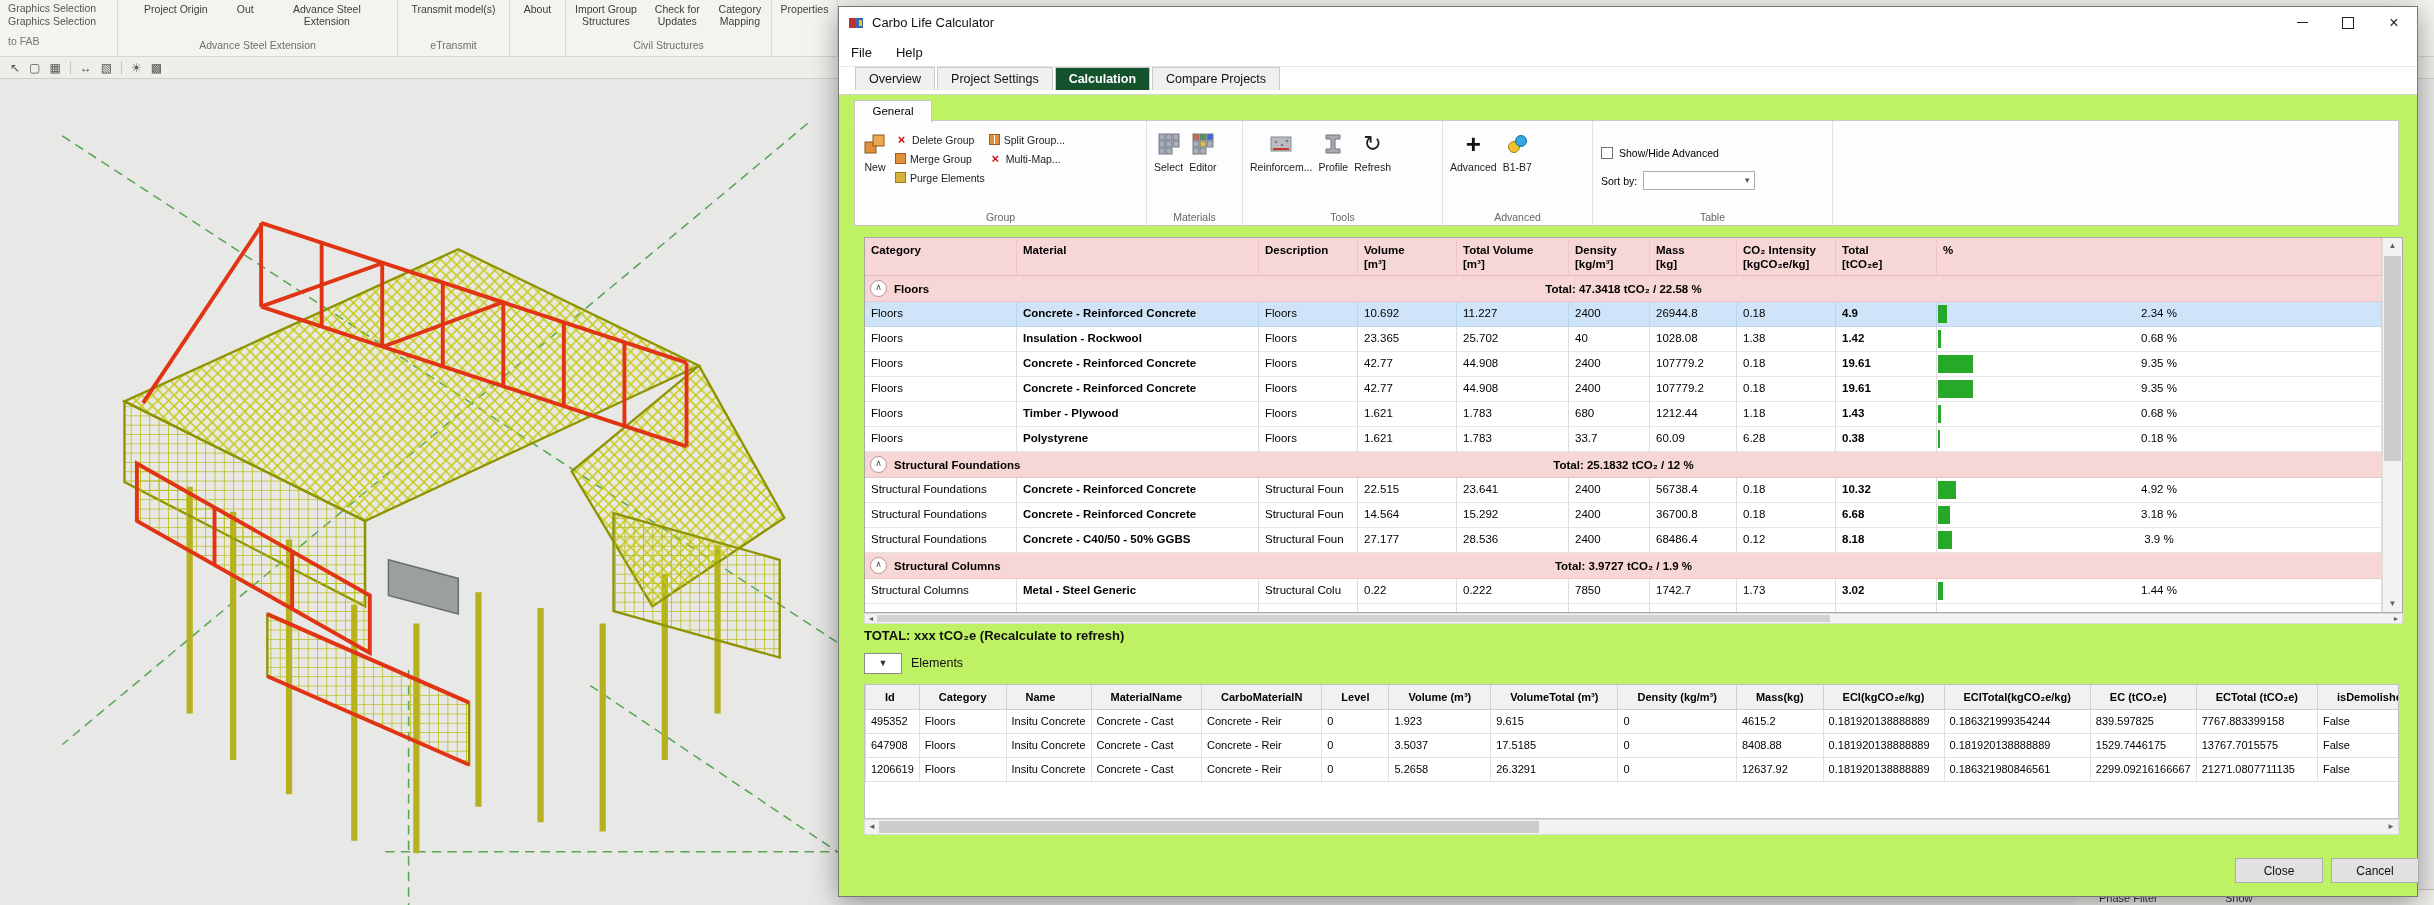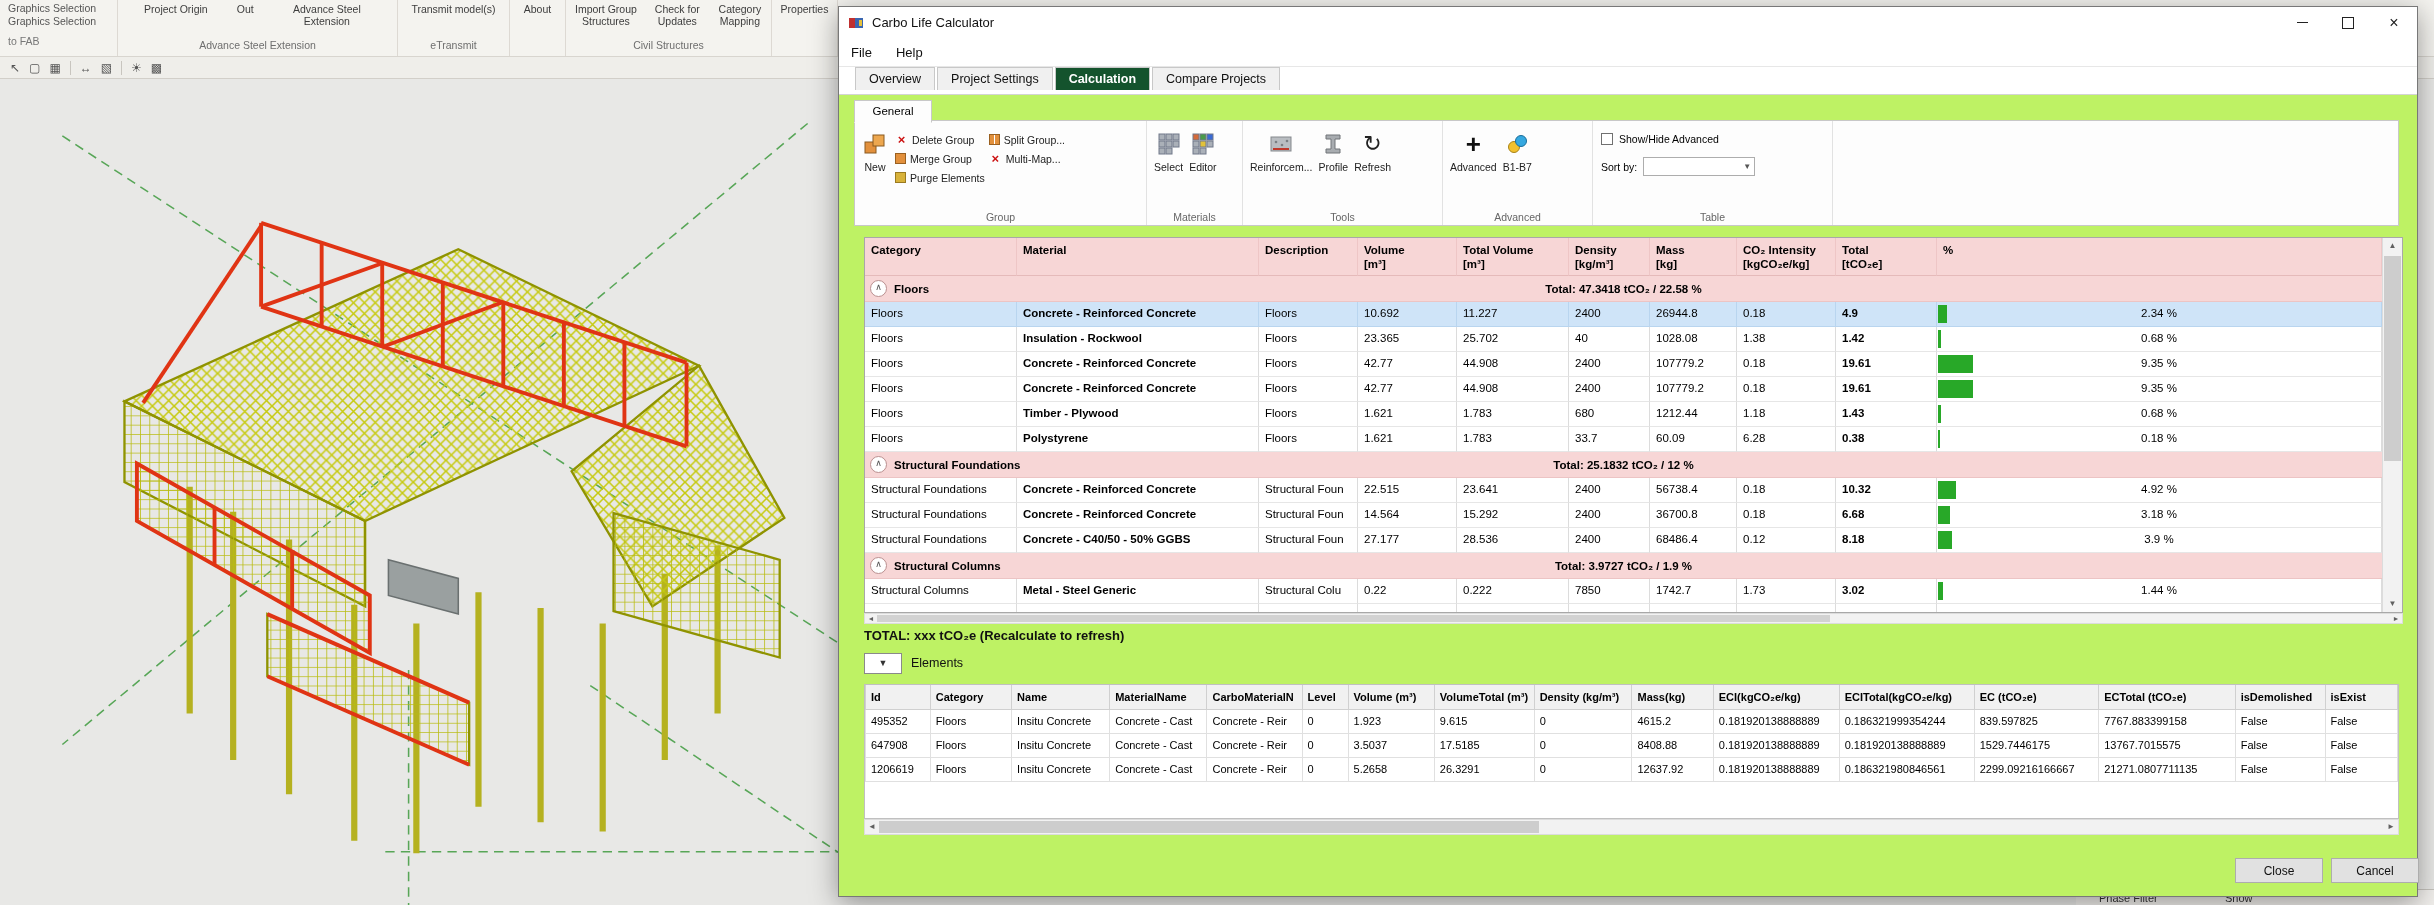--- a/index.html
+++ b/index.html
@@ -51,21 +51,21 @@
   .bigbtn .ic{height:30px;display:flex;align-items:center;justify-content:center;}
   .bb-label{white-space:nowrap;max-width:64px;overflow:hidden;}
   .smallcol{display:flex;flex-direction:column;gap:4px;padding-top:7px;margin-left:4px;}
   .smallbtn{display:flex;align-items:center;gap:4px;font-size:10.5px;color:#222;height:15px;white-space:nowrap;}
   .redx{color:#cc1111;font-weight:bold;font-size:13px;line-height:13px;width:13px;text-align:center;}
   .obox{width:11px;height:11px;background:#e2903c;border:1px solid #9a6020;box-sizing:border-box;}
   .ybox{width:11px;height:11px;background:#d8b23a;border:1px solid #9a7a20;box-sizing:border-box;}
   .sbox{width:11px;height:11px;background:linear-gradient(90deg,#e2903c 44%,#fff 44%,#fff 56%,#e2903c 56%);border:1px solid #9a6020;box-sizing:border-box;}
   .plus-glyph{font-size:26px;font-weight:bold;color:#111;line-height:26px;}
   .refresh-glyph{font-size:22px;color:#222;line-height:24px;}
-  .chkline{display:flex;align-items:center;gap:6px;font-size:10.5px;margin:8px 4px 0;}
+  .chkline{display:flex;align-items:center;gap:6px;font-size:10.5px;margin:22px 4px 0;}
   .chk{width:12px;height:12px;border:1px solid #707070;background:#fff;box-sizing:border-box;}
   .sortline{display:flex;align-items:center;gap:6px;font-size:10.5px;margin:12px 4px 0;}
   .combo{width:112px;height:19px;background:#fff;border:1px solid #adadad;position:relative;box-sizing:border-box;}
   .combo-arrow{position:absolute;right:3px;top:4px;font-size:8px;color:#555;}
 
   
   .grid-wrap{position:absolute;left:25px;top:142px;width:1537px;height:374px;background:#fff;border:1px solid #a8a8a8;box-sizing:content-box;display:flex;}
   .grid-main{width:1517px;overflow:hidden;}
   .gridcols{display:grid;grid-template-columns:152px 242px 99px 99px 112px 81px 87px 99px 101px minmax(0,1fr);}
   .grid-header{background:#f7d6d6;}
@@ -94,21 +94,21 @@
   .harrow.left{left:0;}
   .harrow.right{right:0;}
 
   .total-line{position:absolute;left:25px;top:533px;font-size:13px;font-weight:bold;color:#111;}
   .elem-bar{position:absolute;left:25px;top:556px;height:24px;display:flex;align-items:center;gap:9px;}
   .elem-dd{width:38px;height:21px;background:#fff;border:1px solid #8a8a8a;display:inline-flex;align-items:center;justify-content:center;font-size:9px;color:#333;box-sizing:border-box;}
   .elem-label{font-size:12.5px;color:#111;}
 
   .elements-wrap{position:absolute;left:25px;top:589px;width:1535px;height:135px;background:#fff;border:1px solid #c0c0c0;box-sizing:border-box;overflow:hidden;}
   #elements-table{border-collapse:collapse;table-layout:fixed;}
-  #elements-table th{background:#f1f1f1;font-size:11px;font-weight:bold;text-align:left;padding:4px 5px;border:1px solid #d0d0d0;border-top:none;white-space:nowrap;overflow:hidden;height:24px;box-sizing:border-box;}
+  #elements-table th{background:#f1f1f1;font-size:11px;font-weight:bold;text-align:left;padding:4px 19px;border:1px solid #d0d0d0;border-top:none;white-space:nowrap;overflow:hidden;height:24px;box-sizing:border-box;}
   #elements-table td{font-size:11px;padding:3px 5px;border:1px solid #e0e0e0;white-space:nowrap;overflow:hidden;height:24px;box-sizing:border-box;}
 
   .hscroll2{position:absolute;left:25px;top:724px;width:1535px;height:16px;background:#f2f2f2;border:1px solid #dcdcdc;box-sizing:border-box;}
   .hthumb2{position:absolute;left:14px;top:1px;bottom:1px;width:660px;background:#cdcdcd;}
   .harrow2{position:absolute;top:0;bottom:0;width:14px;text-align:center;font-size:8px;color:#606060;line-height:14px;}
   .harrow2.left{left:0;}
   .harrow2.right{right:0;}
 
   .dbtn{position:absolute;top:763px;width:88px;height:25px;background:#e1e1e1;border:1px solid #adadad;font-size:12px;font-family:"Liberation Sans",sans-serif;color:#111;}
   #btn-close{left:1396px;}

